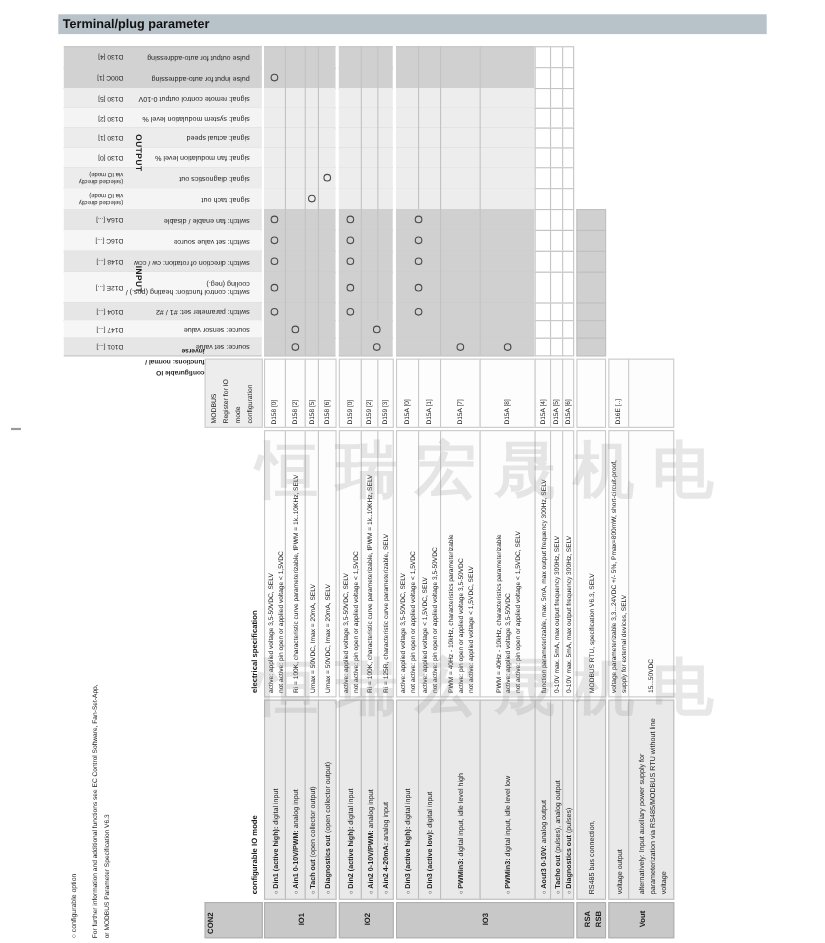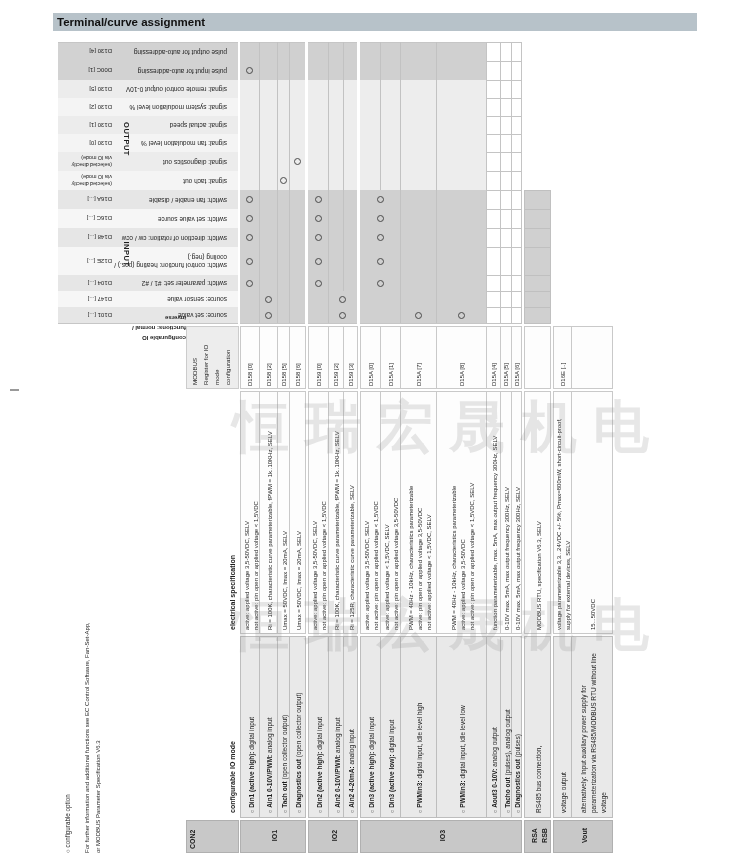--- a/index.html
+++ b/index.html
@@ -28,21 +28,21 @@
             opacity:.38;pointer-events:none;z-index:6;white-space:pre;}
   b{font-weight:bold;}
   .circ{font-size:5.5px;}
 </style>
 </head>
 <body>
 
 <div id="page">
 
   <div id="titlebar">
-    <span>Terminal/curve assignment</span>
+    <span>Terminal/plug parameter</span>
   </div>
 
   <div class="wm-cjk" style="left:233px;top:390px;">恒瑞宏晟机电</div>
   <div class="wm-cjk" style="left:233px;top:588px;">恒瑞宏晟机电</div>
 
   <div class="rup" style="left:64px;top:853px;width:200px;font-size:6.3px;">○ configurable  option</div>
   <div class="rup" style="left:82px;top:853px;width:260px;font-size:6px;line-height:11px;">For further information and additional functions see EC Control Software, Fan-Set-App,
 or MODBUS Parameter Specification V6.3</div>
 
   <div class="rup" style="left:229px;top:813px;width:180px;font-size:7px;font-weight:bold;">configurable IO mode</div>

